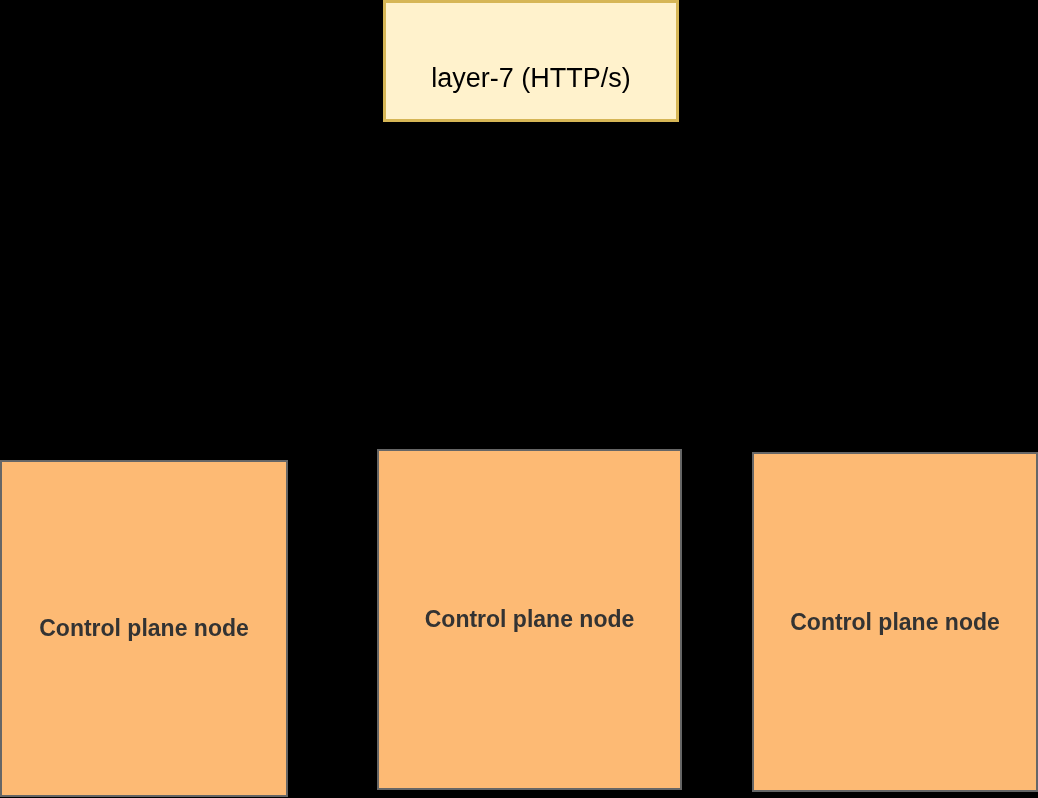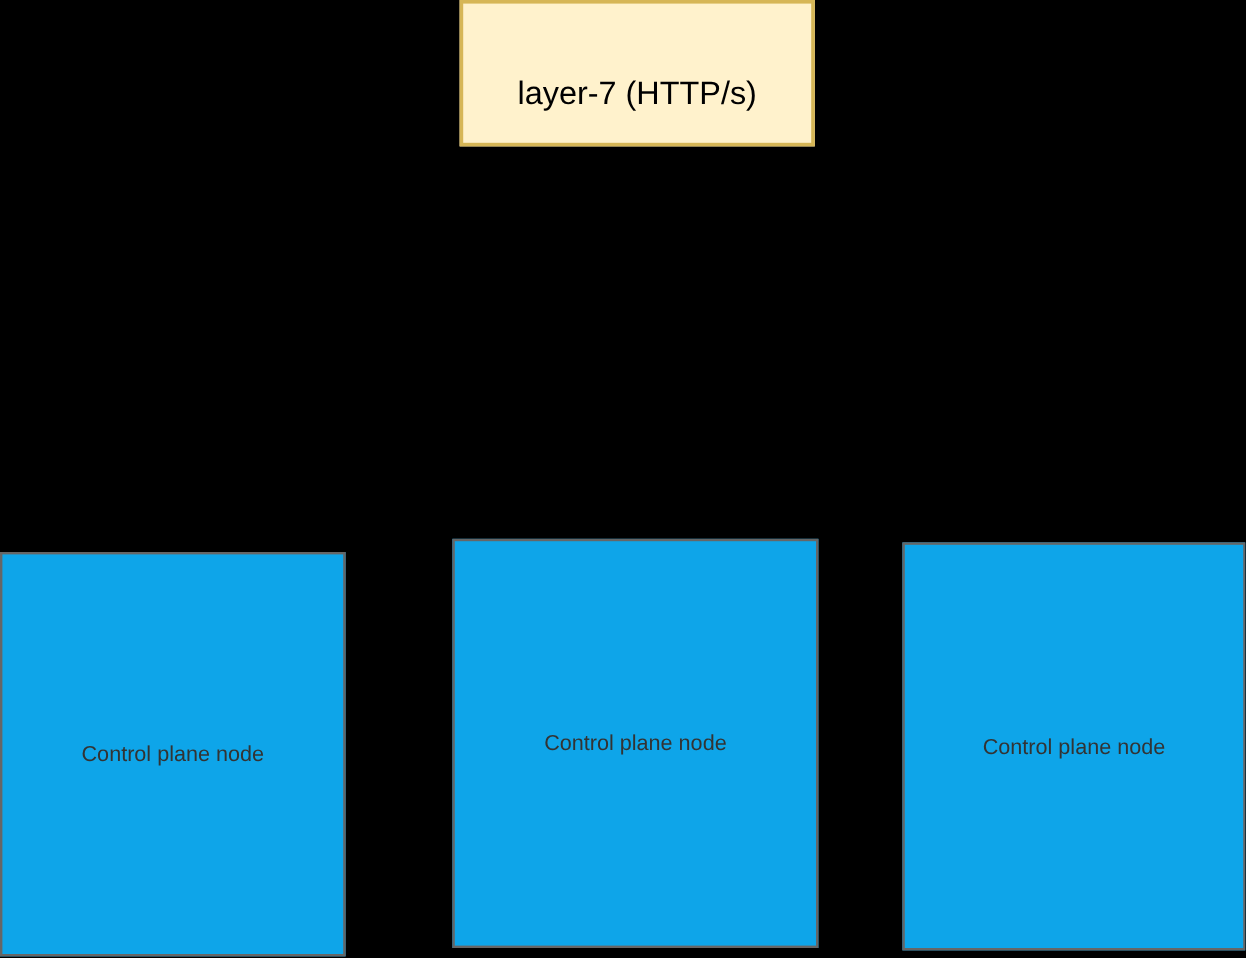--- a/index.html
+++ b/index.html
@@ -36,25 +36,25 @@
     line-height: 1.16;
   }
   .lb-title {
     font-weight: bold;
   }
   .lb-subtitle {
     font-weight: normal;
     margin-top: 36px;
   }
   .cp-node {
-    background: #0ea5e9;
+    background: #fdba74;
     border: 2.5px solid #666666;
     color: #333333;
-    font-size: 18px;
-    font-weight: normal;
+    font-size: 23px;
+    font-weight: bold;
   }
   .cp-node-1 {
     left: 0px;
     top: 460px;
     width: 288px;
     height: 337px;
   }
   .cp-node-2 {
     left: 377px;
     top: 449px;

